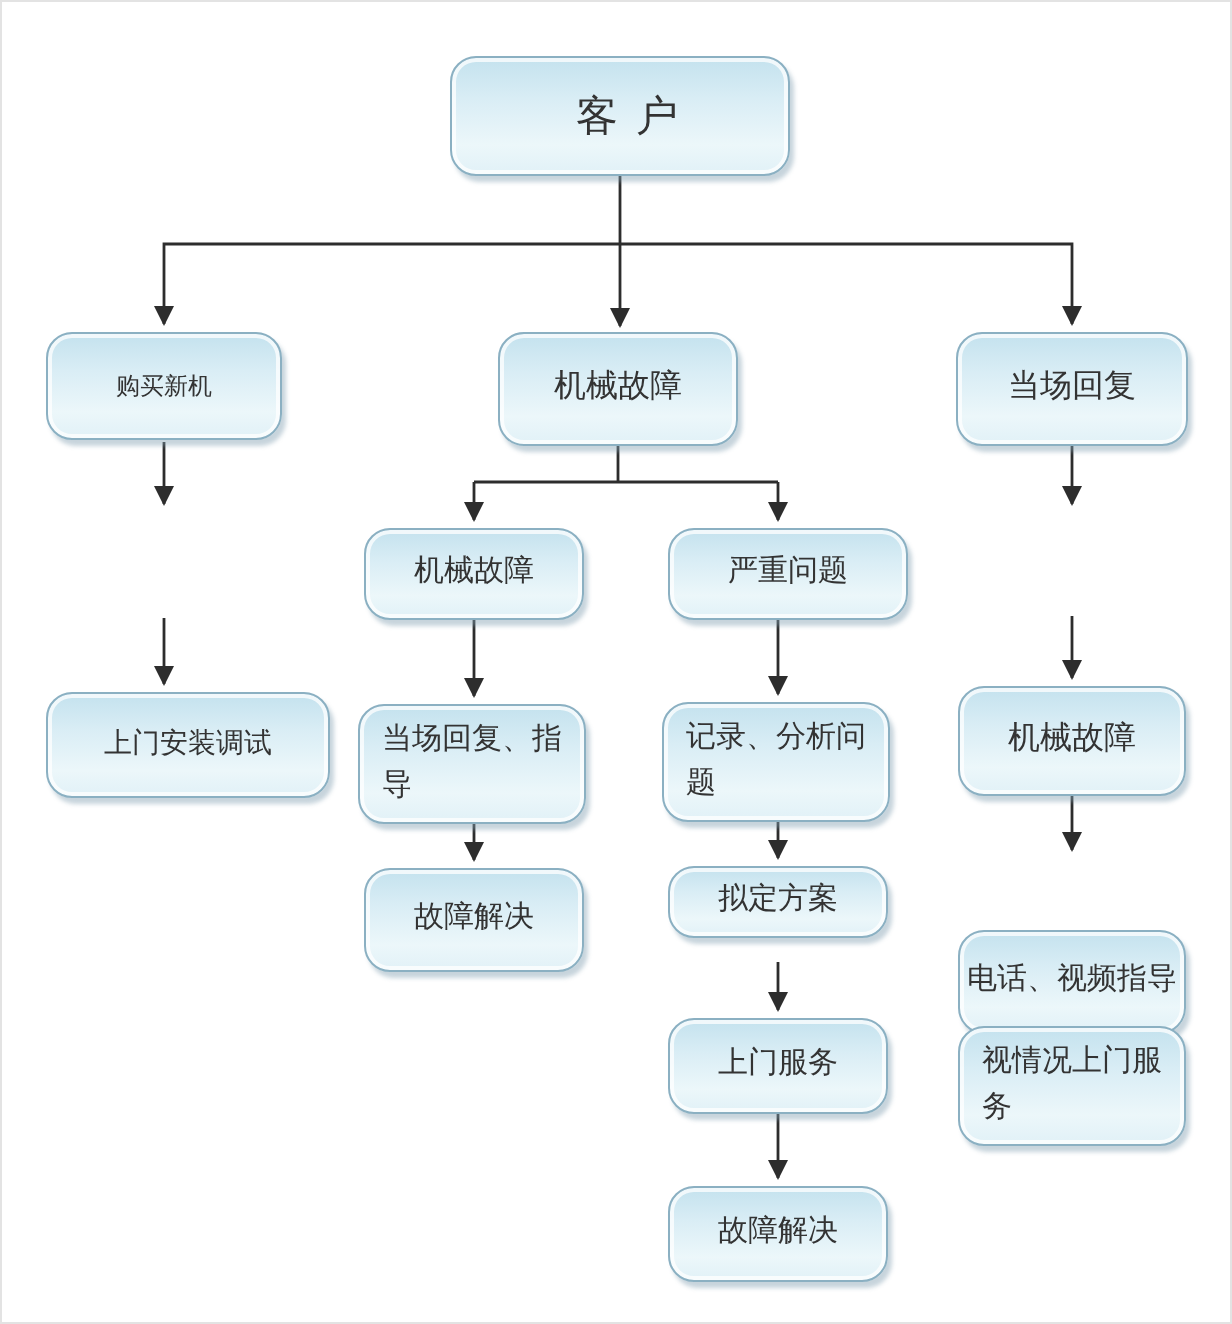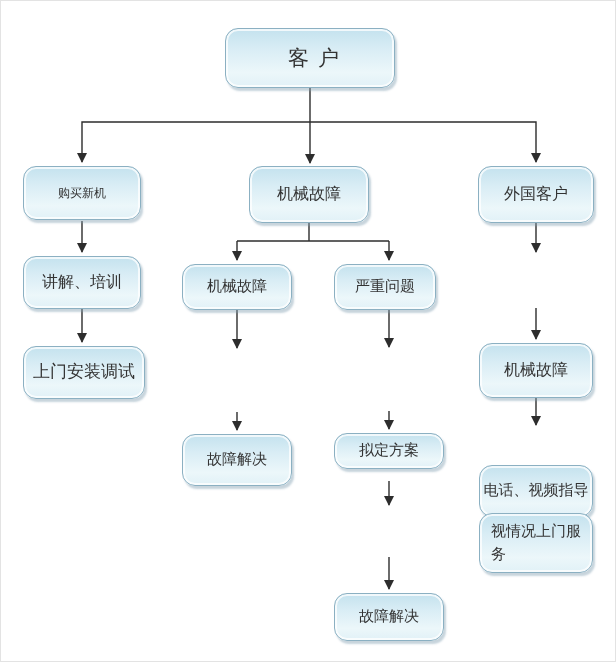--- a/index.html
+++ b/index.html
@@ -30,23 +30,23 @@
     white-space:normal;
     justify-content:flex-start;
     text-align:left;
     padding:0 11px;
   }
   #n-customer{left:224px;top:27px;width:170px;height:60px;font-size:21px;letter-spacing:9px;padding-left:16px;}
   #n-buy{left:22px;top:165px;width:118px;height:54px;font-size:12px;}
   #n-mech{left:248px;top:165px;width:120px;height:57px;font-size:16px;}
   #n-foreign{left:477px;top:165px;width:116px;height:57px;font-size:16px;}
   #n-explain-left{left:22px;top:255px;width:118px;height:53px;font-size:16px;}
-  #n-install{left:22px;top:345px;width:122px;height:53px;font-size:17px;}
+  #n-install{left:22px;top:345px;width:142px;height:53px;font-size:14px;}
   #n-simple{left:181px;top:263px;width:110px;height:46px;font-size:15px;}
-  #n-serious{left:333px;top:263px;width:102px;height:46px;font-size:15px;}
+  #n-serious{left:333px;top:263px;width:120px;height:46px;font-size:15px;}
   #n-reply{left:178px;top:351px;width:114px;height:60px;font-size:15px;}
   #n-fault1{left:181px;top:433px;width:110px;height:52px;font-size:15px;}
   #n-record{left:330px;top:350px;width:114px;height:60px;font-size:15px;}
   #n-draft{left:333px;top:432px;width:110px;height:36px;font-size:15px;}
   #n-service{left:333px;top:508px;width:110px;height:48px;font-size:15px;}
   #n-fault2{left:333px;top:592px;width:110px;height:48px;font-size:15px;}
   #n-explain-right{left:478px;top:255px;width:114px;height:52px;font-size:15px;}
   #n-mech-right{left:478px;top:342px;width:114px;height:55px;font-size:16px;}
   #n-phone{left:478px;top:428px;width:114px;height:52px;font-size:15px;padding:0 2px;margin-top:36px;}
   #n-asneeded{left:478px;top:512px;width:114px;height:60px;font-size:15px;}
@@ -88,30 +88,32 @@
       <path d="M535 307 V338" marker-end="url(#arw)"></path>
       <path d="M535 397 V424" marker-end="url(#arw)"></path>
       <path d="M535 480 V508" marker-end="url(#arw)"></path>
     </g>
   </svg>
 
   <div class="node" id="n-customer">客户</div>
 
   <div class="node" id="n-buy">购买新机</div>
   <div class="node" id="n-mech">机械故障</div>
-  <div class="node" id="n-foreign">外国客户</div>
+  <div class="node" id="n-foreign">当场回复</div>
 
-  <div class="node" id="n-explain-left">讲解、培训</div>
   <div class="node" id="n-install">上门安装调试</div>
 
   <div class="node" id="n-simple">机械故障</div>
   <div class="node" id="n-serious">严重问题</div>
 
+  <div class="node wrap" id="n-reply">当场回复、指导</div>
   <div class="node" id="n-fault1">故障解决</div>
 
+  <div class="node wrap" id="n-record">记录、分析问题</div>
   <div class="node" id="n-draft">拟定方案</div>
+  <div class="node" id="n-service">上门服务</div>
   <div class="node" id="n-fault2">故障解决</div>
 
   <div class="node" id="n-mech-right">机械故障</div>
   <div class="node" id="n-phone">电话、视频指导</div>
   <div class="node wrap" id="n-asneeded">视情况上门服务</div>
 
 </div>
 
 </body></html>

